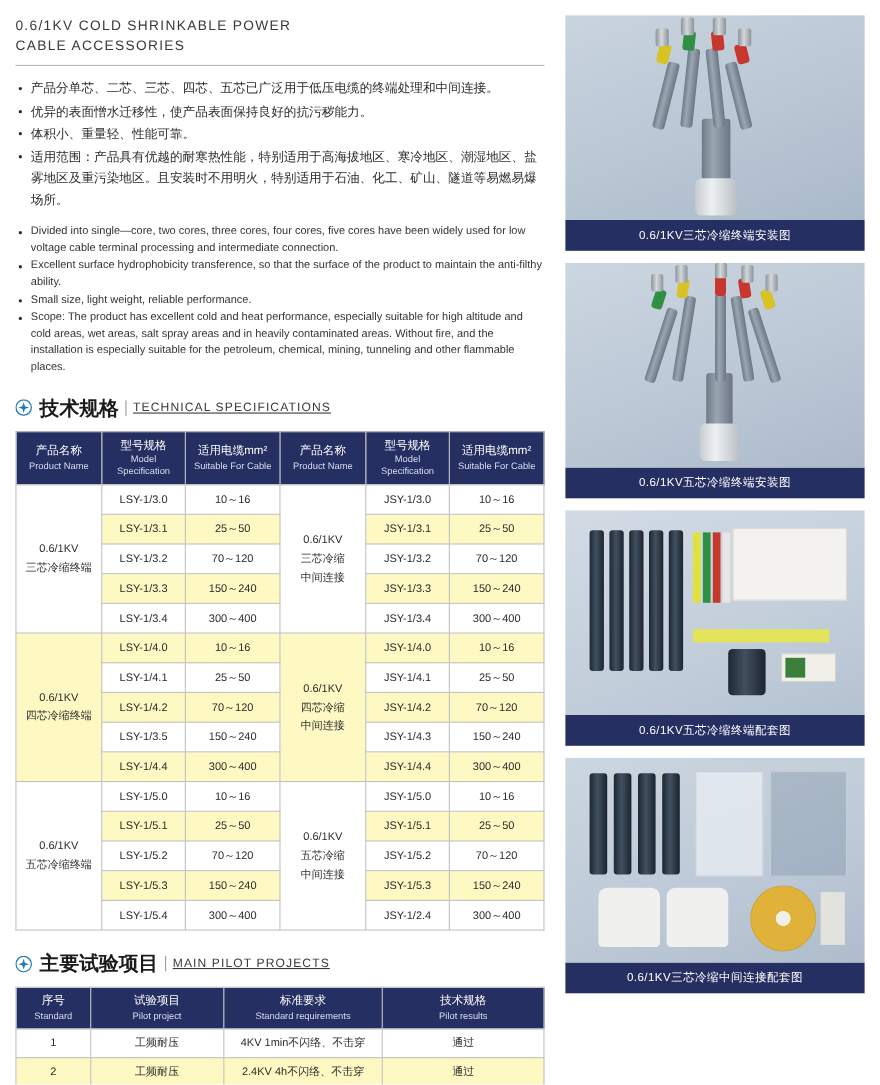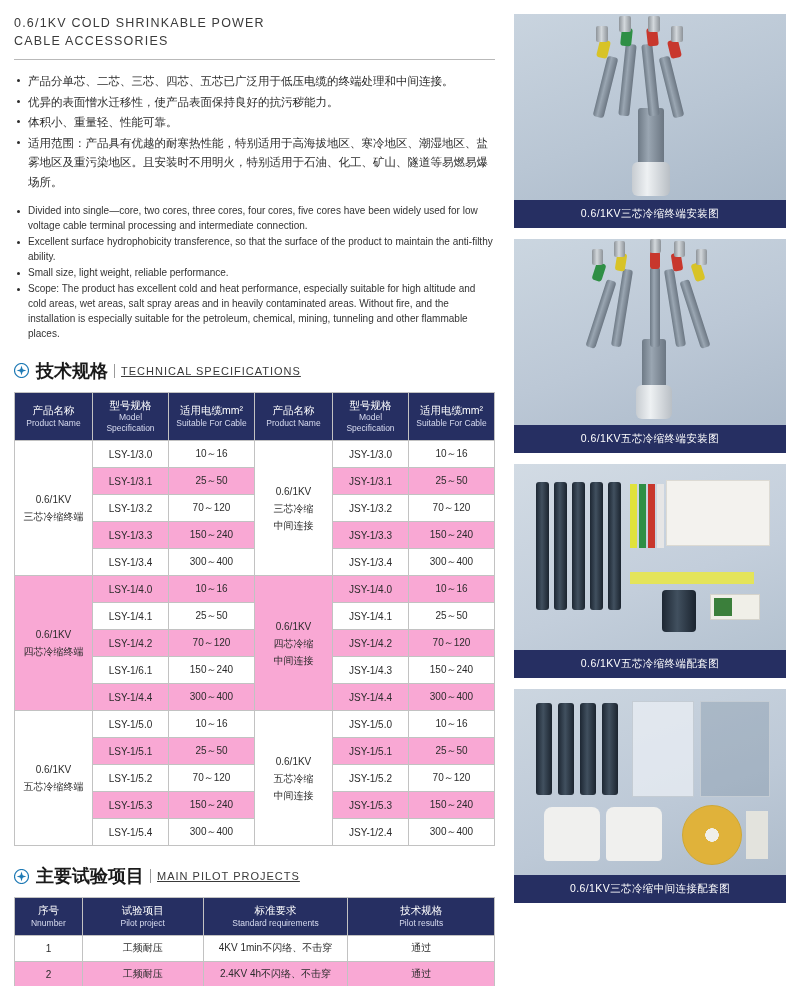--- a/index.html
+++ b/index.html
@@ -127,21 +127,21 @@
     font-size: 10px;
     height: 27px;
     color: #2b2b2b;
     padding: 2px;
   }
   table.spec td.group {
     font-size: 10px;
     line-height: 1.7;
     padding: 4px;
   }
-  tr.alt td { background: #f9a8d4; }
+  tr.alt td { background: #fef9c3; }
 
   table.pilot { margin-top: 0; }
   table.pilot td {
     font-size: 10px;
     height: 26px;
     color: #2b2b2b;
     padding: 2px;
   }
 
   .spec-wrap { margin-top: 2px; }
@@ -311,21 +311,21 @@
             <td>JSY-1/4.1</td>
             <td>25～50</td>
           </tr>
           <tr class="alt">
             <td>LSY-1/4.2</td>
             <td>70～120</td>
             <td>JSY-1/4.2</td>
             <td>70～120</td>
           </tr>
           <tr>
-            <td>LSY-1/6.1</td>
+            <td>LSY-1/3.5</td>
             <td>150～240</td>
             <td>JSY-1/4.3</td>
             <td>150～240</td>
           </tr>
           <tr class="alt">
             <td>LSY-1/4.4</td>
             <td>300～400</td>
             <td>JSY-1/4.4</td>
             <td>300～400</td>
           </tr>
@@ -378,21 +378,21 @@
       <span class="sec-bar"></span>
       <span class="sec-en">MAIN PILOT PROJECTS</span>
     </div>
 
     <div class="pilot-wrap">
       <table class="pilot">
         <thead>
           <tr>
             <th style="width:68px">
               <span class="th-zh">序号</span>
-              <span class="th-en">Nnumber</span>
+              <span class="th-en">Standard</span>
             </th>
             <th style="width:121px">
               <span class="th-zh">试验项目</span>
               <span class="th-en">Pilot project</span>
             </th>
             <th style="width:145px">
               <span class="th-zh">标准要求</span>
               <span class="th-en">Standard requirements</span>
             </th>
             <th style="width:147px">

